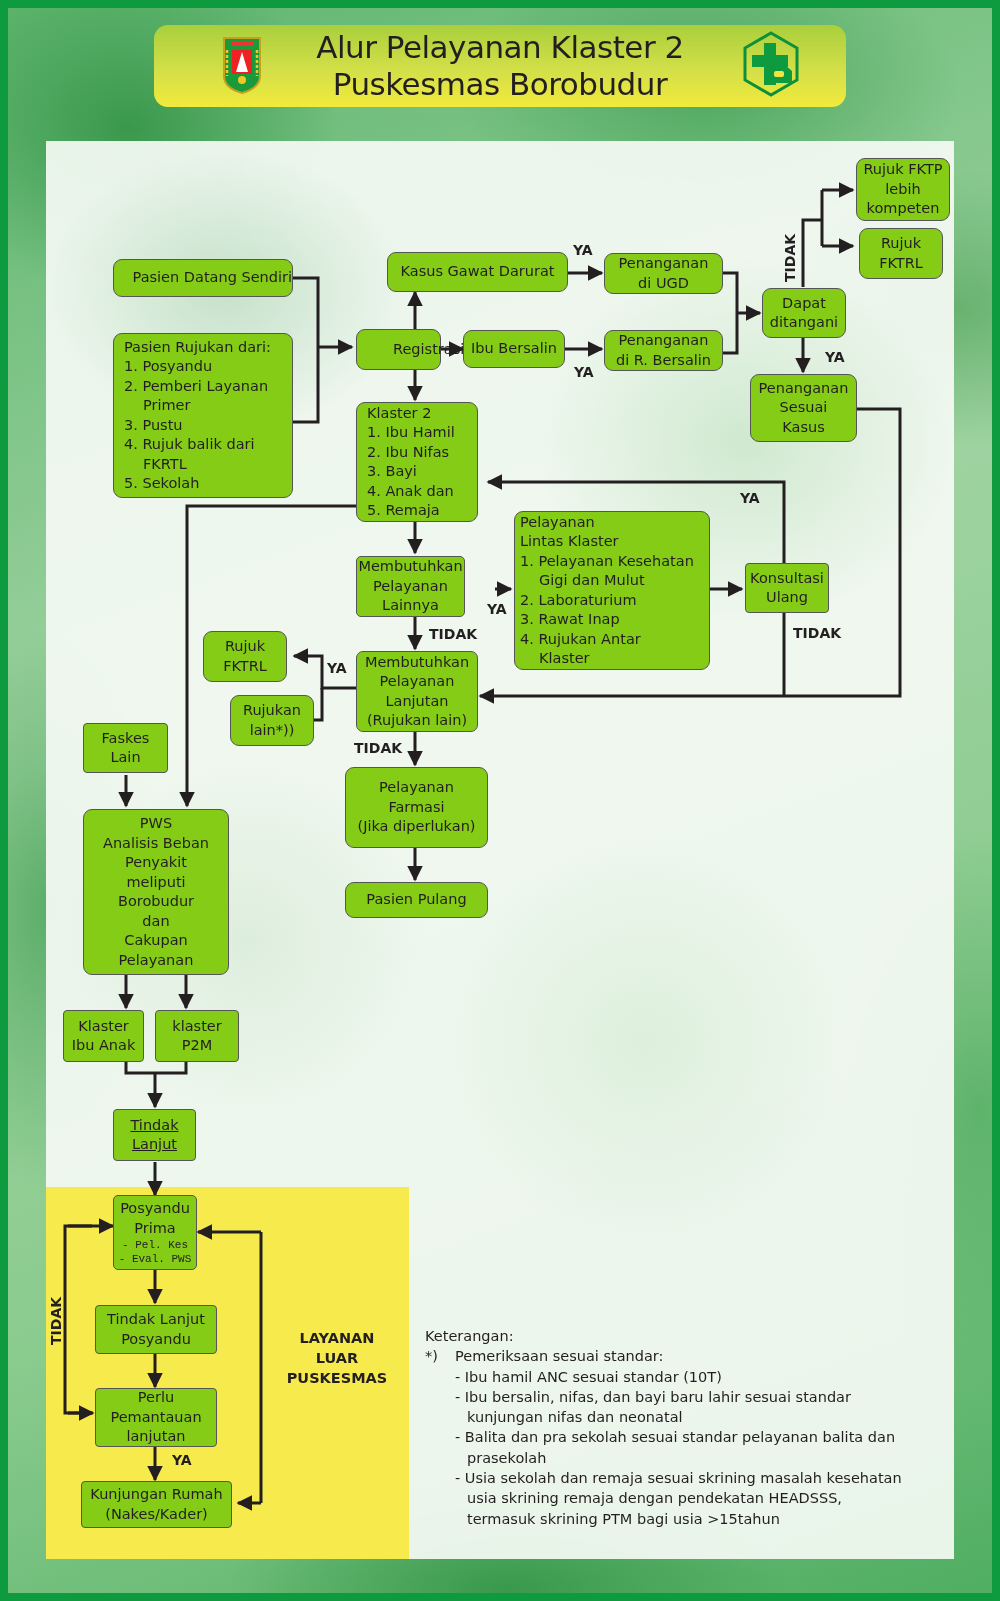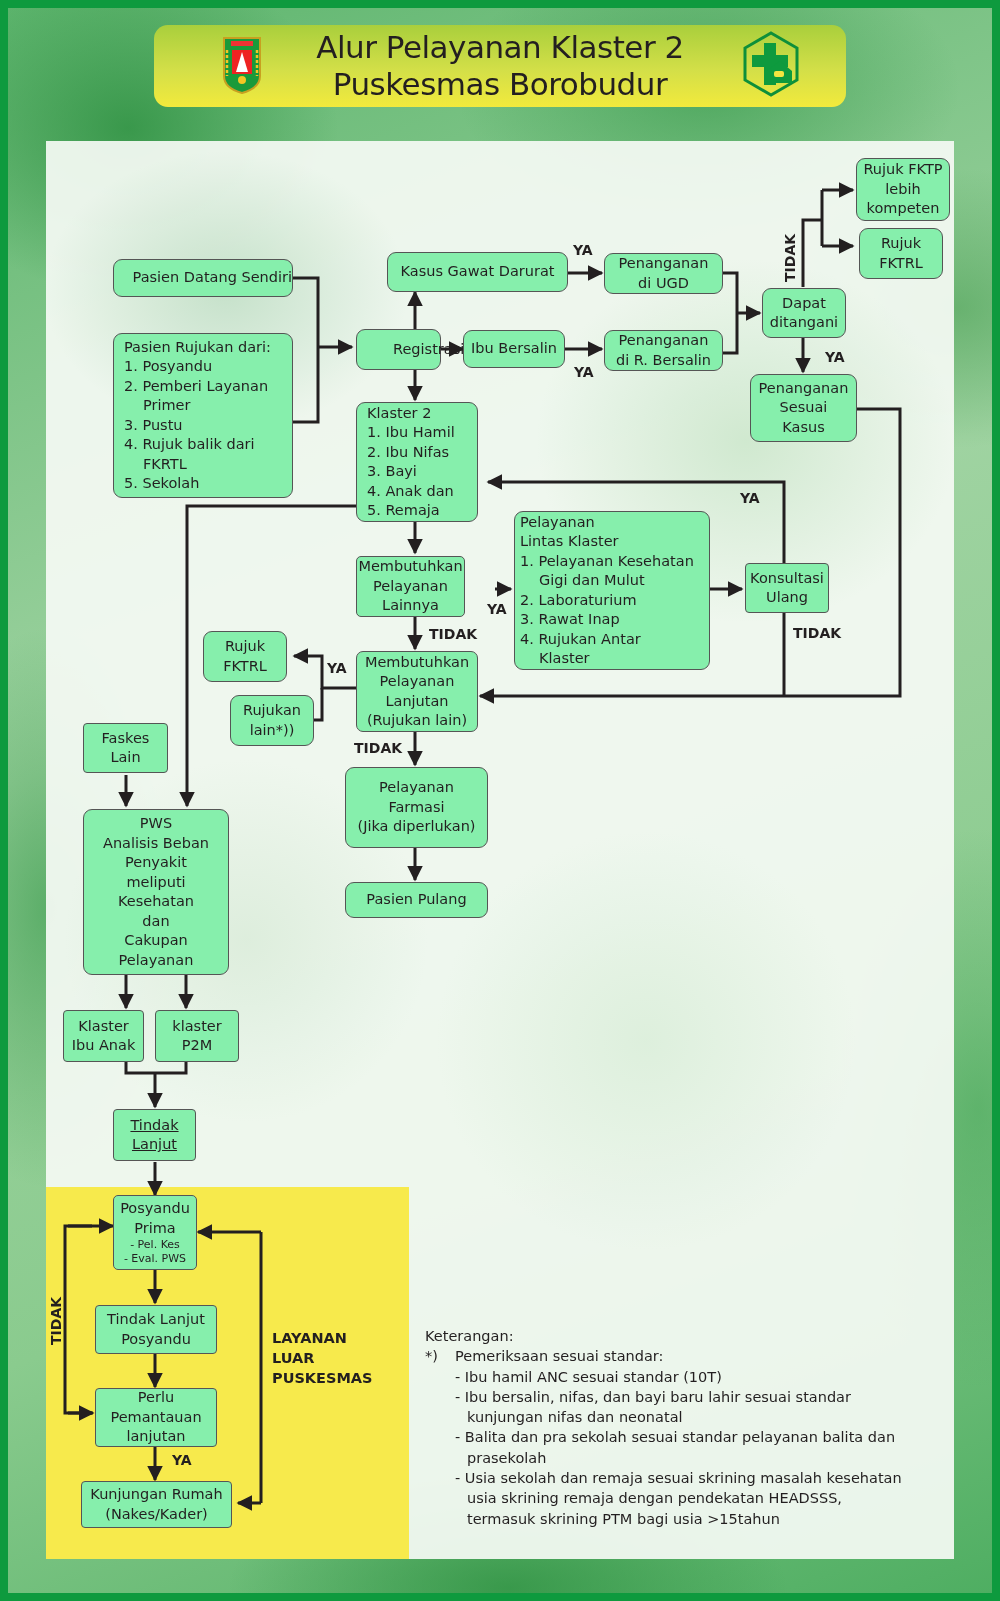--- a/index.html
+++ b/index.html
@@ -27,34 +27,34 @@
     background:#f7ea4c; }
   .header { position:absolute; left:154px; top:25px; width:692px; height:82px;
     border-radius:14px;
     background:linear-gradient(180deg,#a9cf3c 0%, #d3df48 55%, #f2ea3c 100%); }
   .title { position:absolute; left:0; right:0; top:4px; text-align:center;
     font-family:"DejaVu Sans", sans-serif; font-size:31px; line-height:37px;
     color:#231f20; letter-spacing:-0.5px; }
   .logo-left { position:absolute; left:68px; top:11px; width:40px; height:58px; }
   .logo-right { position:absolute; left:588px; top:6px; width:58px; height:66px; }
   svg.lines { position:absolute; left:0; top:0; width:1000px; height:1601px; }
-  .box { position:absolute; background:#86efac; border:1.3px solid #555;
+  .box { position:absolute; background:#84cc16; border:1.3px solid #555;
     border-radius:9px; box-sizing:border-box; font-size:14.5px; line-height:19.5px;
     text-align:center; display:flex; flex-direction:column; justify-content:center;
     color:#231f20; }
   .box.sq { border-radius:4px; }
   .box.left { text-align:left; padding-left:10px; }
   .box .ln { display:block; white-space:nowrap; }
   .box .ind { padding-left:19px; }
-  .box .small { font-size:11px; line-height:14px; }
+  .box .small { font-size:11px; line-height:14px;font-family:Liberation Mono, monospace; }
   .lbl { position:absolute; font-weight:bold; font-size:14px; color:#231f20;
     font-family:"DejaVu Sans", sans-serif; }
   .vlbl { position:absolute; font-weight:bold; font-size:14px; color:#231f20;
     transform:rotate(-90deg); transform-origin:left top; }
-  .luar { position:absolute; left:272px; top:1328px; width:130px; text-align:left;
+  .luar { position:absolute; left:272px; top:1328px; width:130px; text-align:center;
     font-weight:bold; font-size:14.5px; line-height:20px; }
   .notes { position:absolute; left:425px; top:1326px; width:520px; font-size:14.5px;
     line-height:20.3px; color:#231f20; }
   .notes .n { display:block; white-space:nowrap; }
   .notes .i1 { padding-left:30px; }
   .notes .i2 { padding-left:42px; }
   .notes .ast { display:inline-block; width:30px; }
 </style>
 </head>
 <body>
@@ -283,21 +283,21 @@
 <div class="box sq" style="left:83px;top:723px;width:85px;height:50px;">
   <span class="ln">Faskes</span>
   <span class="ln">Lain</span>
 </div>
 
 <div class="box" style="left:83px;top:809px;width:146px;height:166px;">
   <span class="ln">PWS</span>
   <span class="ln">Analisis Beban</span>
   <span class="ln">Penyakit</span>
   <span class="ln">meliputi</span>
-  <span class="ln">Kesehatan</span>
+  <span class="ln">Borobudur</span>
   <span class="ln">dan</span>
   <span class="ln">Cakupan</span>
   <span class="ln">Pelayanan</span>
 </div>
 
 <div class="box sq" style="left:63px;top:1010px;width:81px;height:52px;">
   <span class="ln">Klaster</span>
   <span class="ln">Ibu Anak</span>
 </div>
 

